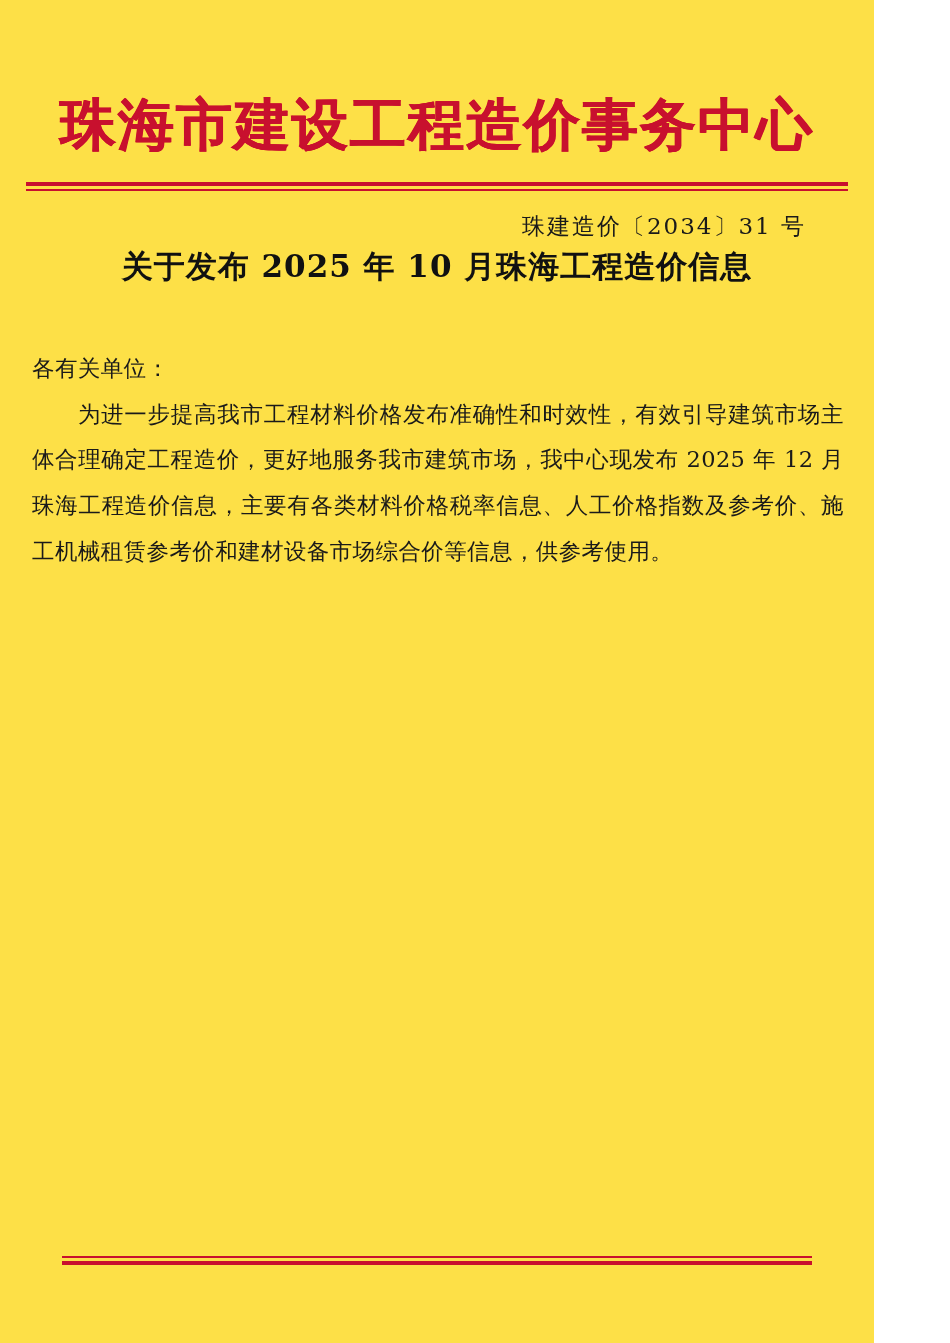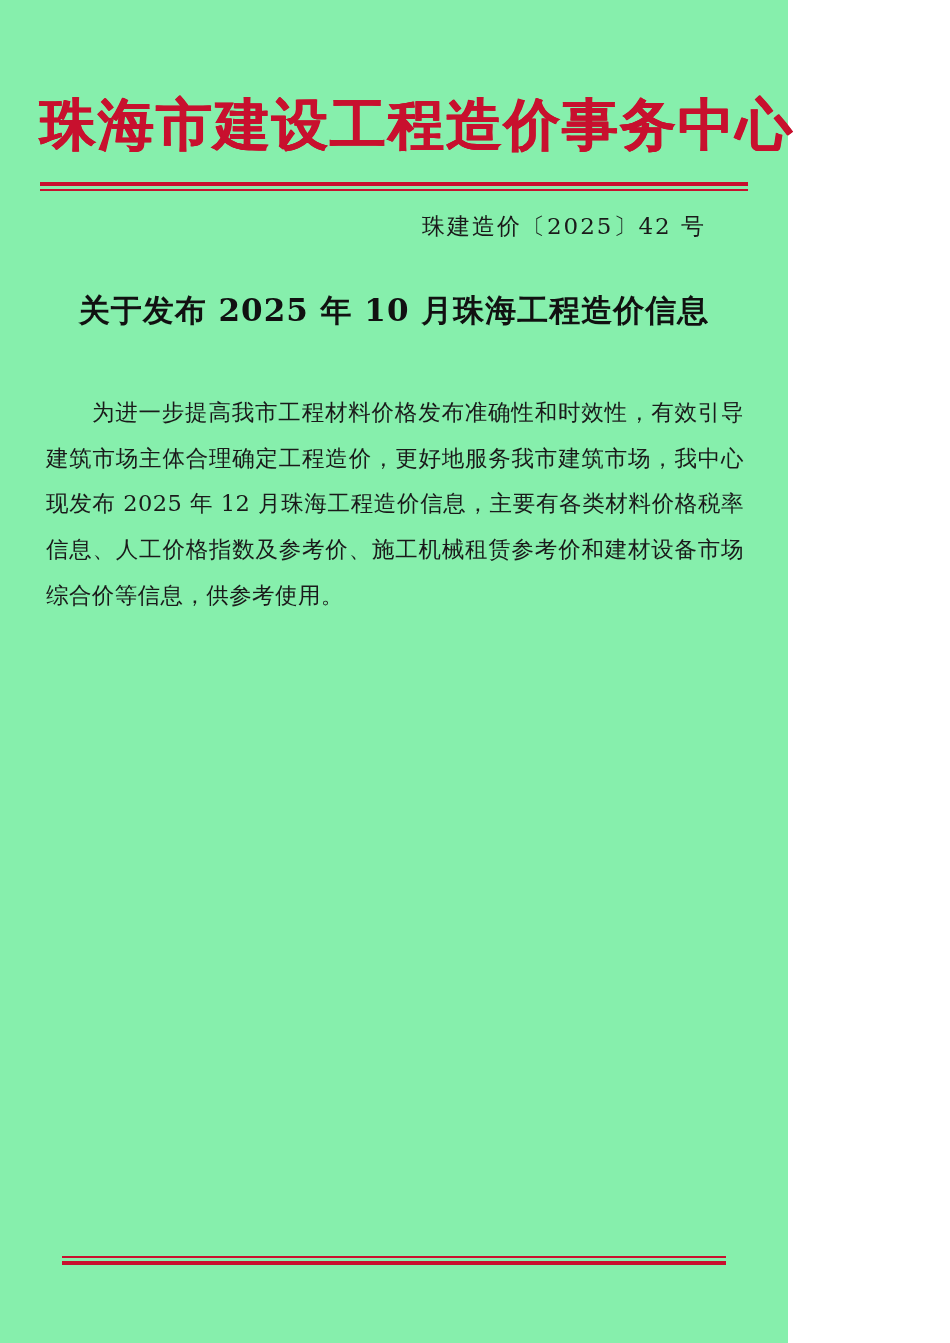--- a/index.html
+++ b/index.html
@@ -8,25 +8,25 @@
   }
   body {
     width: 950px;
     height: 1343px;
     background: #ffffff;
     font-family: "Liberation Serif", "DejaVu Serif", serif;
     overflow: hidden;
   }
   .page {
     position: relative;
-    width: 788px;
+    width: 874px;
     height: 1343px;
     box-sizing: border-box;
-    padding: 0 40px;
-    background: #86efac;
+    padding: 0 26px;
+    background: #fde047;
   }
 
   
   .letterhead {
     padding-top: 92px;
     text-align: center;
   }
   .org-title {
     color: #c8102e;
     font-family: "DejaVu Serif", "Liberation Serif", serif;
@@ -58,21 +58,20 @@
     text-align: right;
     padding-right: 42px;
     font-size: 23px;
     font-family: "DejaVu Serif", "Liberation Serif", serif;
     letter-spacing: 2px;
     color: #1a1a1a;
   }
 
   
   .doc-title {
-    margin-top: 44px;
     text-align: center;
     font-family: "DejaVu Serif", "Liberation Serif", serif;
     font-weight: bold;
     font-size: 31px;
     line-height: 1.55;
     color: #111111;
     letter-spacing: 1px;
   }
   .doc-title .line2 {
     display: block;
@@ -115,27 +114,28 @@
   <div class="letterhead">
     <div class="org-title">珠海市建设工程造价事务中心</div>
 
     <div class="rule-group">
       <div class="rule-thick"></div>
       <div class="rule-gap"></div>
       <div class="rule-thin"></div>
     </div>
   </div>
 
-  <div class="doc-number">珠建造价〔2025〕42 号</div>
+  <div class="doc-number">珠建造价〔2034〕31 号</div>
 
   <div class="doc-title">
     <span>关于发布 2025 年 10 月珠海工程造价信息</span>
   </div>
 
   <div class="body-text">
+    <p class="salutation">各有关单位：</p>
     <p class="para">为进一步提高我市工程材料价格发布准确性和时效性，有效引导建筑市场主体合理确定工程造价，更好地服务我市建筑市场，我中心现发布 2025 年 12 月珠海工程造价信息，主要有各类材料价格税率信息、人工价格指数及参考价、施工机械租赁参考价和建材设备市场综合价等信息，供参考使用。</p>
   </div>
 
   <div class="footer-rules">
     <div class="rule-thin"></div>
     <div class="rule-thick"></div>
   </div>
 
 </div>
 

